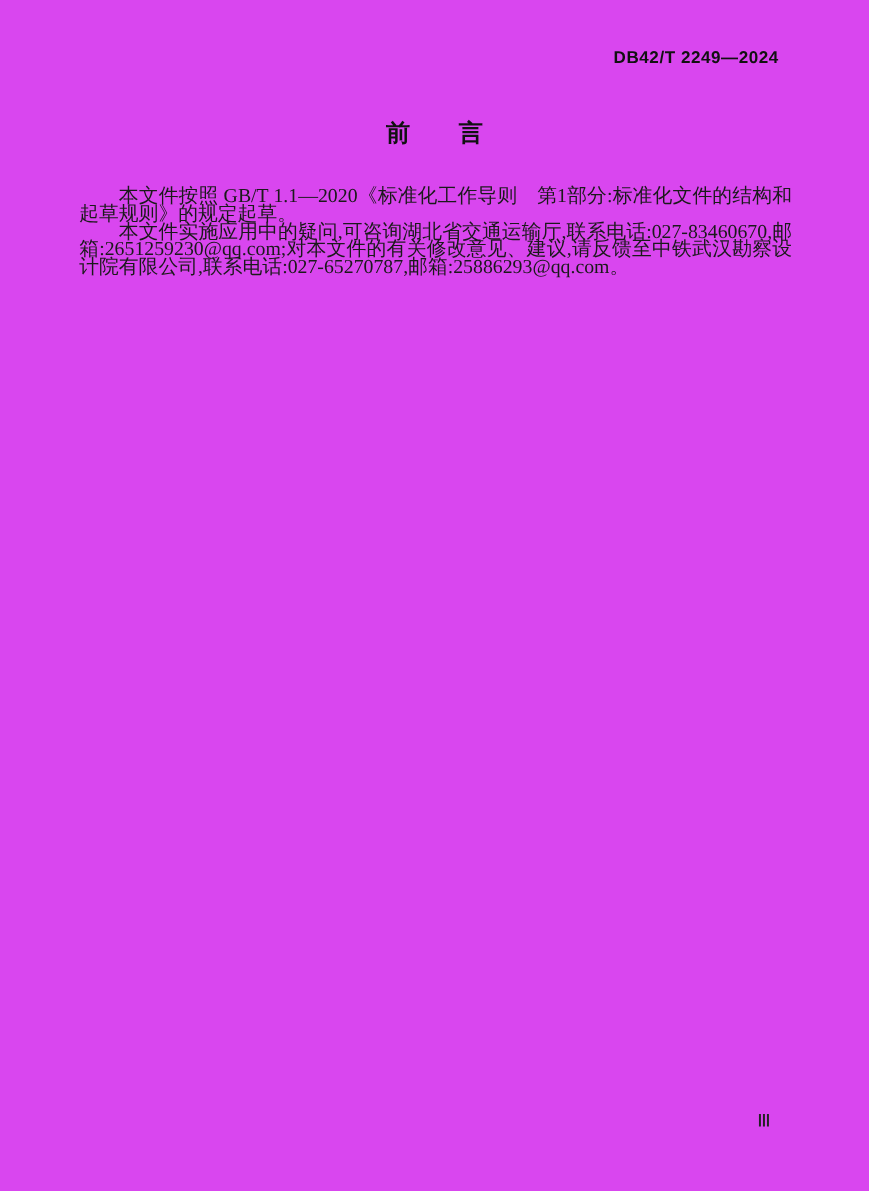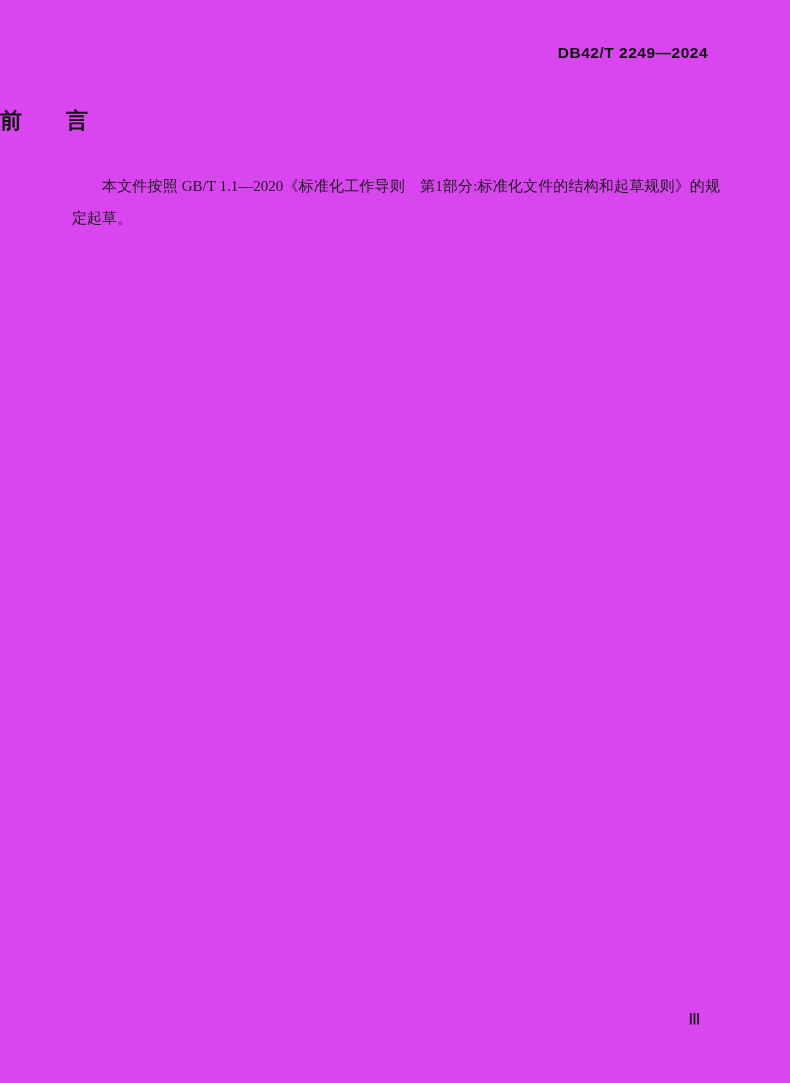--- a/index.html
+++ b/index.html
@@ -26,34 +26,34 @@
     letter-spacing: 0.5px;
     color: #111111;
     white-space: nowrap;
   }
   .foreword-title {
     position: absolute;
     top: 106px;
     left: 0;
     width: 100%;
     margin: 0;
-    text-align: left;
+    text-align: center;
     font-family: "Liberation Sans", sans-serif;
     font-weight: 700;
     font-size: 22px;
     color: #111111;
     white-space: pre;
   }
   .foreword-body {
     position: absolute;
     top: 170px;
     left: 72px;
     width: 648px;
-    font-size: 15px;
-    line-height: 32px;
+    font-size: 18px;
+    line-height: 16px;
     text-align: justify;
     text-justify: inter-ideograph;
     color: #1a1a1a;
   }
   .foreword-body p {
     margin: 0;
     padding: 0;
     text-indent: 2em;
     word-break: break-all;
   }
@@ -71,17 +71,18 @@
 <body>
 
 <div class="page">
 
   <div class="header-code">DB42/T 2249—2024</div>
 
   <h1 class="foreword-title">前　　言</h1>
 
   <section class="foreword-body">
     <p>本文件按照 GB/T 1.1—2020《标准化工作导则　第1部分:标准化文件的结构和起草规则》的规定起草。</p>
+    <p>本文件实施应用中的疑问,可咨询湖北省交通运输厅,联系电话:027-83460670,邮箱:2651259230@qq.com;对本文件的有关修改意见、建议,请反馈至中铁武汉勘察设计院有限公司,联系电话:027-65270787,邮箱:25886293@qq.com。</p>
   </section>
 
   <div class="page-number">Ⅲ</div>
 
 </div>
 
 </body></html>

